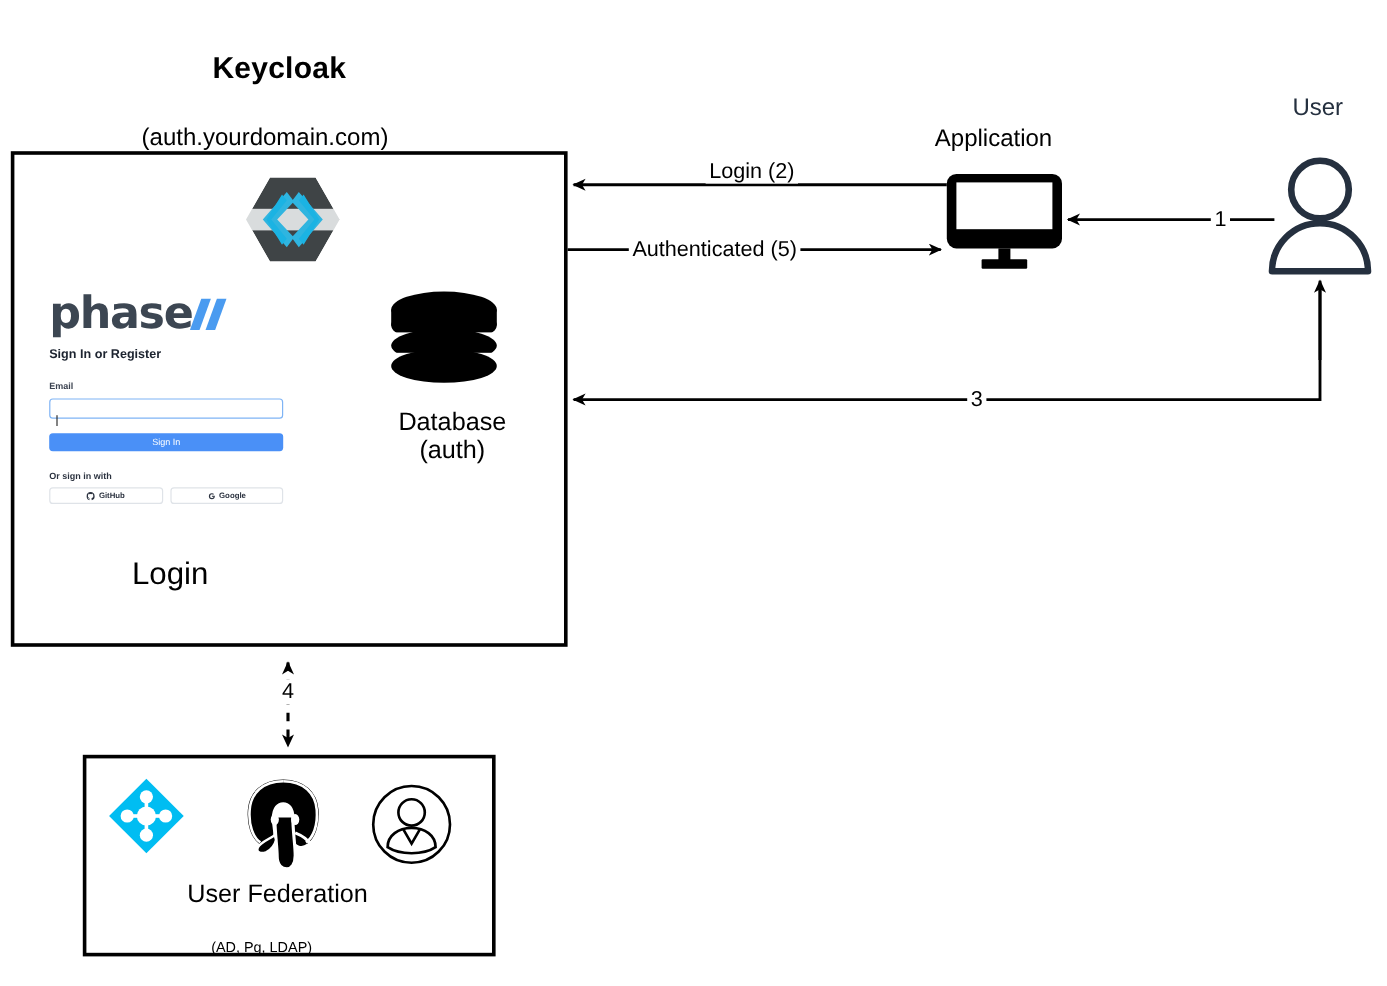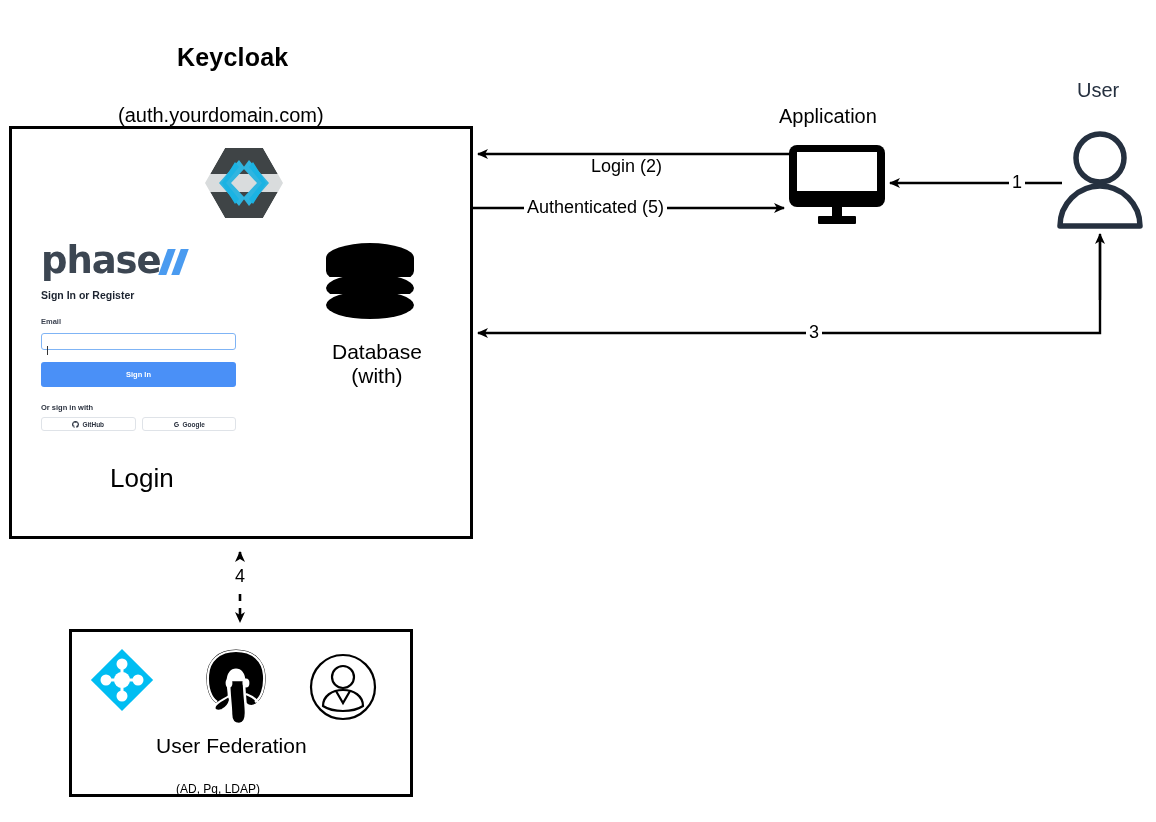--- a/index.html
+++ b/index.html
@@ -80,21 +80,21 @@
     top: 770px;
     margin-top: 13px;
   }
   .edge-label {
     position: absolute;
     font-size: 18px;
     background: #ffffff;
     padding: 0 3px;
     white-space: nowrap;
   }
-  .el-login2  { left: 588px; top: 156px; }
+  .el-login2  { left: 588px; top: 132px; }
   .el-auth5   { left: 524px; top: 197px; }
   .el-1       { left: 1009px; top: 172px; }
   .el-3       { left: 806px; top: 322px; }
   .el-4       { left: 232px; top: 566px; font-size: 18px; }
 
   
   .login-card {
     position: absolute;
     left: 41px;
     top: 243px;
@@ -162,27 +162,27 @@
     position: absolute;
     left: 47px;
     top: 346px;
     width: 1px;
     height: 9px;
     background: #333;
   }
   .signin-btn {
     margin-top: 12px;
     width: 100%;
-    height: 25px;
+    height: 15px;
     background: #4a90f7;
     border: none;
     border-radius: 3px;
     color: #ffffff;
     font-size: 7.5px;
-    font-weight: bold;
+    font-weight: normal;
     font-family: "Liberation Sans", sans-serif;
     cursor: pointer;
     line-height: 15px;
     padding: 0;
   }
   .or-label {
     font-size: 7.5px;
     font-weight: bold;
     color: #2c3340;
     margin-top: 16px;
@@ -315,21 +315,21 @@
   </svg>
 
   <div class="lbl title-keycloak">Keycloak</div>
   <div class="lbl sub-keycloak">(auth.yourdomain.com)</div>
 
   <div class="lbl lbl-application">Application</div>
   <div class="lbl lbl-user">User</div>
 
   <div class="lbl lbl-database">
     <span class="l1">Database</span>
-    <span class="l2">(with)</span>
+    <span class="l2">(auth)</span>
   </div>
 
   <div class="lbl lbl-login-caption">Login</div>
 
   <div class="lbl lbl-fed-title">User Federation</div>
   <div class="lbl lbl-fed-sub">(AD, Pg, LDAP)</div>
 
   <div class="edge-label el-login2">Login (2)</div>
   <div class="edge-label el-auth5">Authenticated (5)</div>
   <div class="edge-label el-1">1</div>

